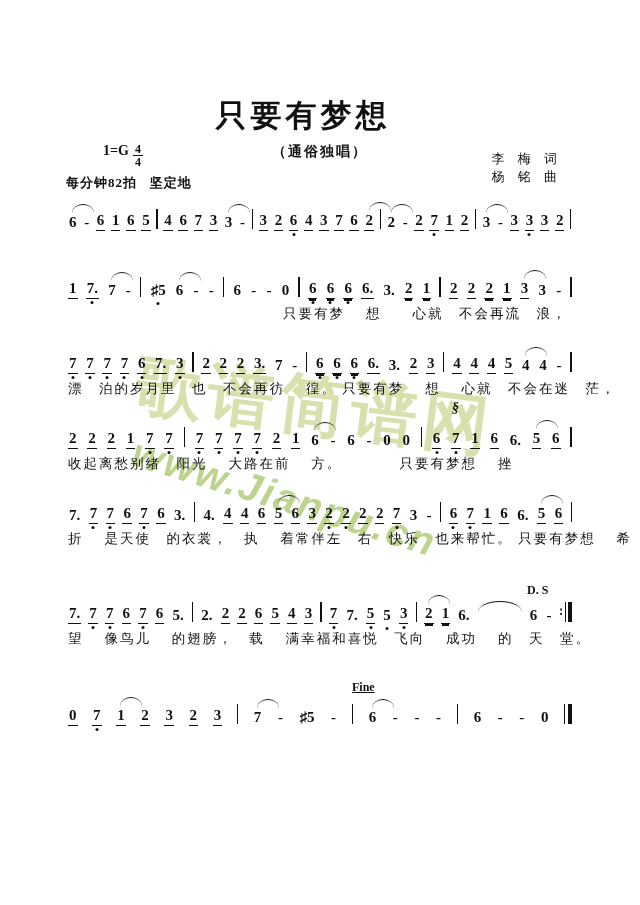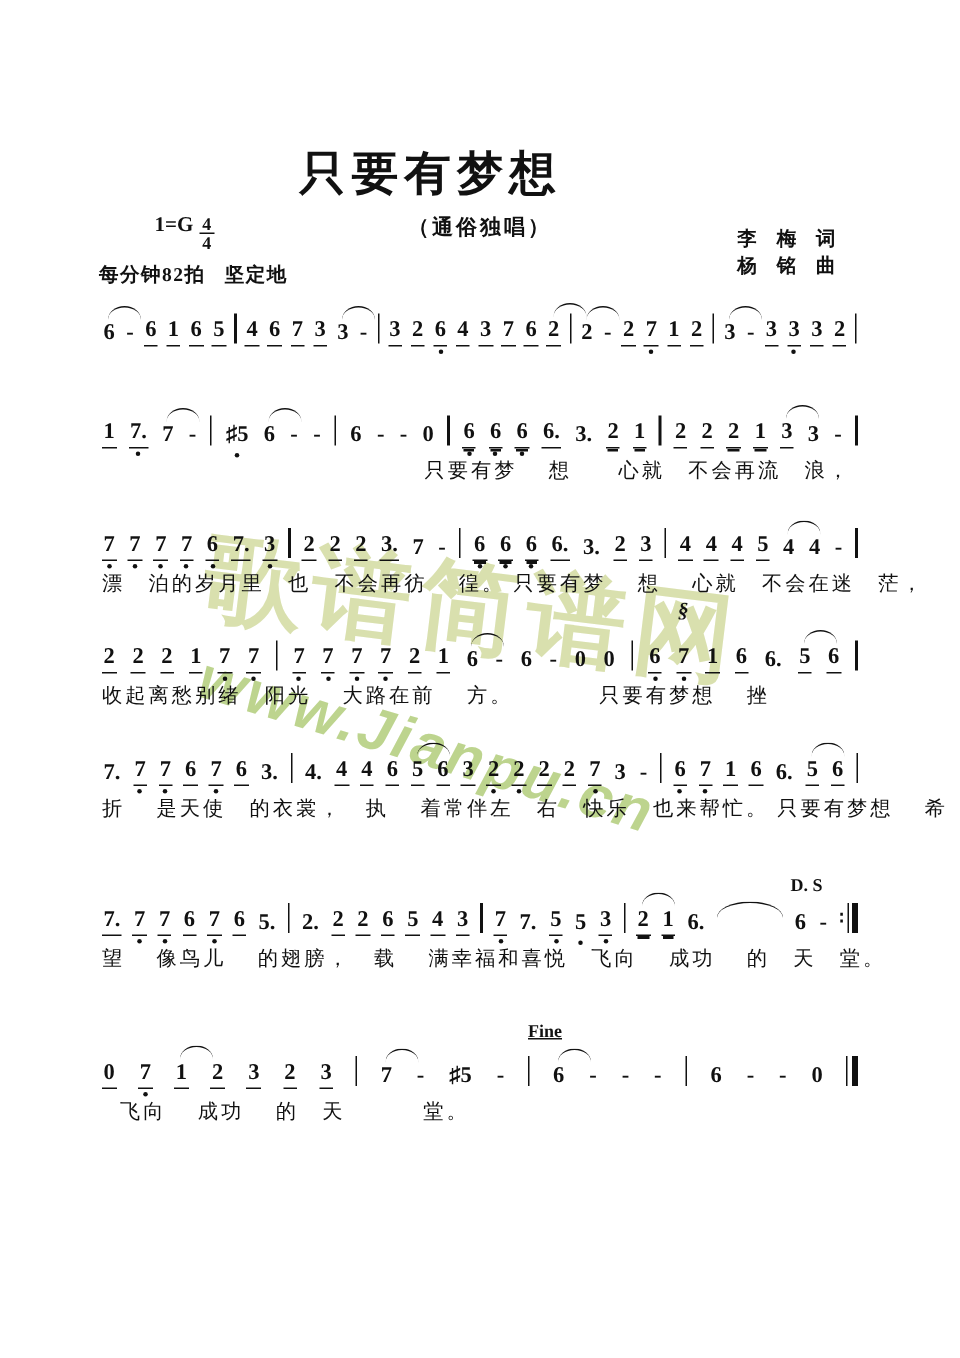--- a/index.html
+++ b/index.html
@@ -1,31 +1,31 @@
 <!DOCTYPE html>
 <html><head>
 <meta charset="utf-8">
 <style>
   html,body{margin:0;padding:0;background:#e8e8e8;}
   #page{position:relative;width:640px;height:905px;background:#ffffff;overflow:hidden;
         font-family:"Liberation Serif","DejaVu Serif",serif;color:#111;}
   
-  .title{position:absolute;left:0;top:95px;width:574px;text-align:center;
+  .title{position:absolute;left:16px;top:95px;width:574px;text-align:center;
          font-family:"Liberation Sans","DejaVu Sans",sans-serif;
          font-size:31px;font-weight:bold;letter-spacing:4px;}
   .subtitle{position:absolute;left:0;top:143px;width:640px;text-align:center;
             font-size:14px;font-weight:bold;letter-spacing:2px;}
   .keysig{position:absolute;left:103px;top:143px;display:flex;align-items:flex-start;
           font-size:14px;font-weight:bold;}
   .timesig{display:inline-flex;flex-direction:column;align-items:center;margin-left:4px;
            font-size:12px;font-weight:bold;line-height:12px;}
   .timesig .num{border-bottom:1px solid #111;padding:0 2px;}
   .tempo{position:absolute;left:66px;top:174px;font-size:13px;font-weight:bold;letter-spacing:1px;}
   .credits{position:absolute;right:78px;top:150px;text-align:left;
-           font-size:13px;font-weight:bold;line-height:18px;letter-spacing:5px;}
+           font-size:13px;font-weight:normal;line-height:18px;letter-spacing:5px;}
   
   .wm{position:absolute;left:135px;top:368px;width:470px;z-index:0;
       font-family:"Liberation Sans","DejaVu Sans",sans-serif;font-weight:bold;
       font-size:66px;letter-spacing:6px;color:rgba(204,214,148,0.75);
       transform:rotate(7deg);white-space:nowrap;}
   .wm-url{position:absolute;left:140px;top:430px;z-index:0;
       font-family:"Liberation Sans","DejaVu Sans",sans-serif;font-style:italic;font-weight:bold;
       font-size:40px;color:rgba(163,196,99,0.70);transform:rotate(17deg);
       transform-origin:left top;white-space:nowrap;letter-spacing:2px;}
   
@@ -331,16 +331,15 @@
           <span class="bl"></span>
           <span class="nt">6</span>
           <span class="nt">-</span>
           <span class="nt">-</span>
           <span class="nt">0</span>
           <span class="fin">
             <span class="thin"></span>
             <span class="thick"></span>
           </span>
         </div>
-        <div class="lyrics" style="margin-left: 12px;">飞向　 成功　 的　天　　　 堂。</div>
       </div>
     </div>
 </div>
 
 </body></html>

